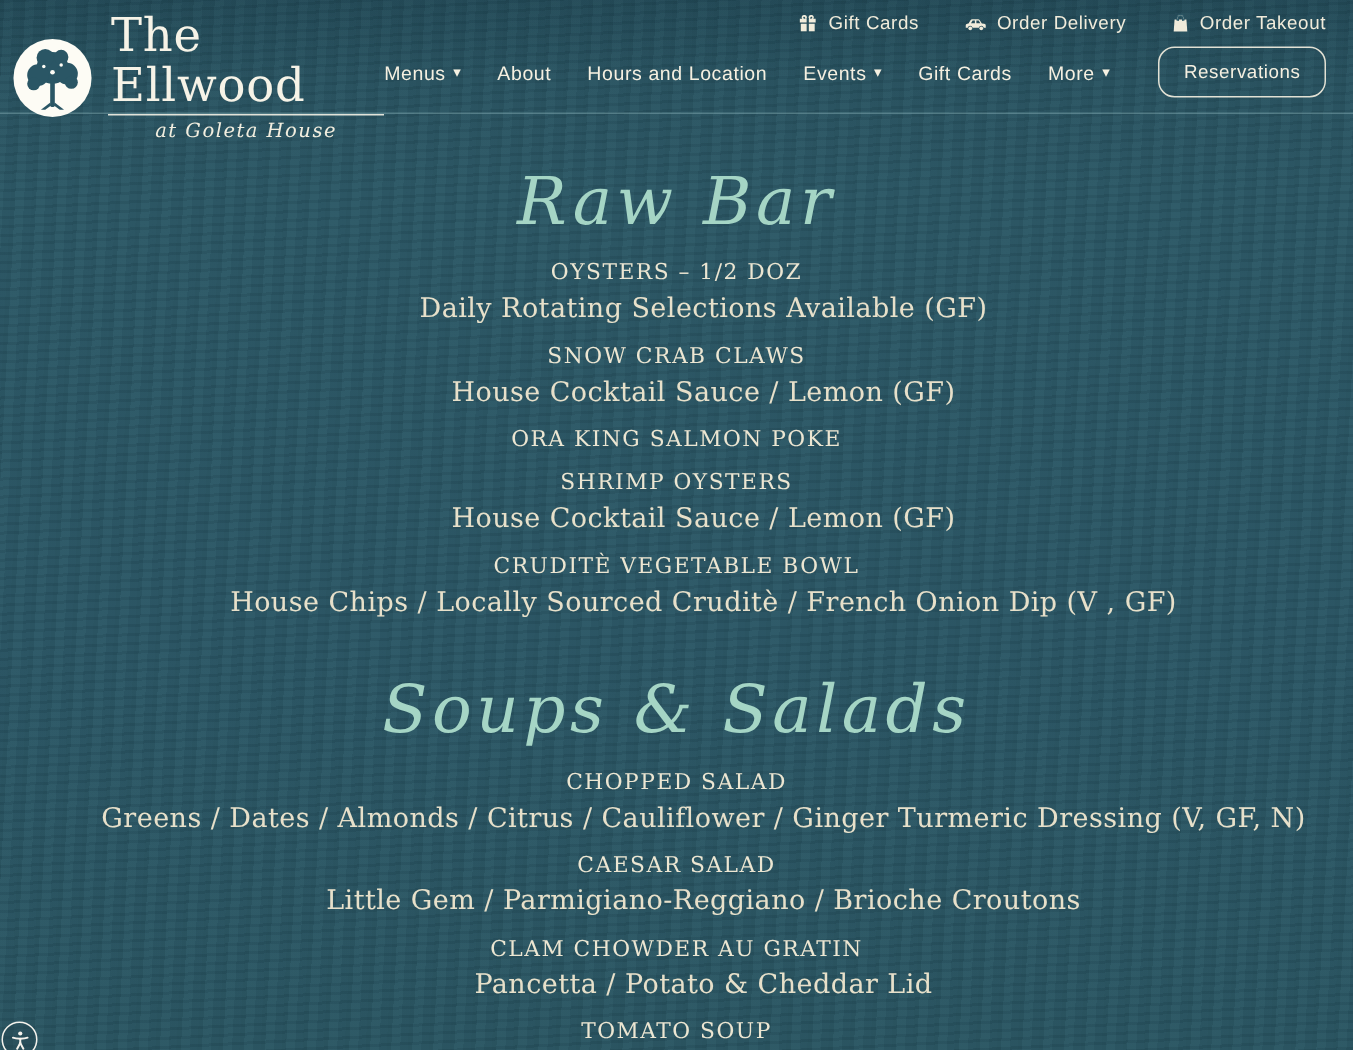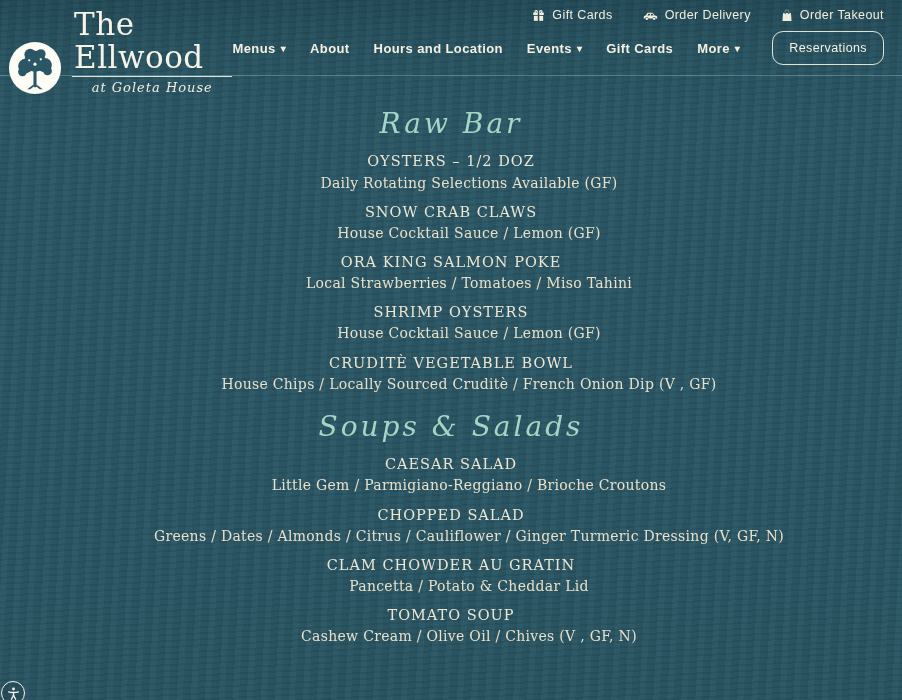--- a/index.html
+++ b/index.html
@@ -17,66 +17,66 @@
       linear-gradient(180deg,#26505e 0%, #2b5765 18%, #2a5665 60%, #295562 100%);
   }
   
   .site-header{
     position:relative;
     display:flex;justify-content:space-between;align-items:flex-start;
     height:75px;padding:0 18px 0 8px;
     border-bottom:1px solid rgba(160,205,210,0.38);
     background:linear-gradient(180deg, rgba(5,25,35,0.10), rgba(5,25,35,0) 70%);
   }
-  .logo{display:flex;align-items:flex-end;gap:10px;padding-top:8px;cursor:pointer;}
+  .logo{display:flex;align-items:center;gap:10px;padding-top:8px;cursor:pointer;}
   .logo-mark{flex:0 0 auto;display:block;}
   .logo-text{display:flex;flex-direction:column;align-items:center;}
   .logo-title{
     font-family:"DejaVu Serif", serif;font-weight:400;
     font-size:31px;line-height:1.05;color:#f6f3e7;letter-spacing:0.5px;
     padding:0 2px 3px 2px;border-bottom:1px solid rgba(246,243,231,0.9);
   }
   .logo-subtitle{
     font-family:"DejaVu Serif", serif;font-style:italic;
     font-size:13px;color:#f2eedf;margin-top:3px;letter-spacing:1px;
   }
   .header-right{display:flex;flex-direction:column;align-items:flex-end;gap:9px;padding-top:8px;}
   .utility-row{display:flex;align-items:center;gap:30px;font-size:12.5px;letter-spacing:0.4px;color:#f1ecdb;}
   .utility-item{display:flex;align-items:center;gap:7px;cursor:pointer;white-space:nowrap;}
   .utility-item svg{display:block;}
   .nav-row{display:flex;align-items:center;gap:24px;font-size:13px;letter-spacing:0.4px;color:#f5f0e1;}
-  .nav-item{display:flex;align-items:center;gap:5px;cursor:pointer;white-space:nowrap;font-weight:bold;}
+  .nav-item{display:flex;align-items:center;gap:5px;cursor:pointer;white-space:nowrap;}
   .chev{font-size:10px;line-height:1;transform:translateY(1px);}
   .reservations-btn{
     margin-left:8px;
     background:transparent;color:#f5f0e1;
     border:1px solid rgba(246,241,225,0.9);
     font-family:"Liberation Sans", sans-serif;
     font-size:12.5px;letter-spacing:0.4px;
     padding:9px 16px;border-radius:11px;cursor:pointer;
   }
   
   .menu-wrap{padding-top:12px;text-align:center;}
   .script-heading{
     font-family:"DejaVu Serif", serif;font-style:italic;font-weight:400;
-    font-size:28px;line-height:1.3;
+    font-size:44px;line-height:1.3;
     color:#a5d5c5;letter-spacing:3px;
     margin:18px 0 10px 0;
   }
-  section + section .script-heading{margin-top:16px;}
+  section + section .script-heading{margin-top:32px;}
   .menu-item{margin-bottom:11px;}
   .item-name{
     font-family:"DejaVu Serif", serif;
     font-size:14.5px;line-height:1.25;
     color:#ece6d2;letter-spacing:1px;
     margin-bottom:3px;
   }
   .item-desc{
     font-family:"DejaVu Serif", serif;
-    font-size:14px;line-height:1.3;
+    font-size:18px;line-height:1.3;
     color:#e7e0ca;letter-spacing:0.3px;margin-left:36px;
   }
   
   .a11y-btn{
     position:absolute;left:1px;bottom:-5px;
     width:24px;height:24px;border-radius:50%;
     background:rgba(34,66,78,0.35);
     border:1.5px solid #f4f2ec;
     display:flex;align-items:center;justify-content:center;
     padding:0;cursor:pointer;
@@ -182,40 +182,39 @@
           <div class="menu-item">
             <div class="item-name">OYSTERS – 1/2 DOZ</div>
             <div class="item-desc">Daily Rotating Selections Available (GF)</div>
           </div>
           <div class="menu-item">
             <div class="item-name">SNOW CRAB CLAWS</div>
             <div class="item-desc">House Cocktail Sauce / Lemon (GF)</div>
           </div>
           <div class="menu-item">
             <div class="item-name">ORA KING SALMON POKE</div>
-            <div class="item-desc">Local Strawberries / Tomatoes / Miso Tahini</div>
           </div>
           <div class="menu-item">
             <div class="item-name">SHRIMP OYSTERS</div>
             <div class="item-desc">House Cocktail Sauce / Lemon (GF)</div>
           </div>
           <div class="menu-item">
             <div class="item-name">CRUDITÈ VEGETABLE BOWL</div>
             <div class="item-desc">House Chips / Locally Sourced Cruditè / French Onion Dip (V , GF)</div>
           </div>
         </section>
         <section>
           <h2 class="script-heading">Soups &amp; Salads</h2>
           <div class="menu-item">
+            <div class="item-name">CHOPPED SALAD</div>
+            <div class="item-desc">Greens / Dates / Almonds / Citrus / Cauliflower / Ginger Turmeric Dressing (V, GF, N)</div>
+          </div>
+          <div class="menu-item">
             <div class="item-name">CAESAR SALAD</div>
             <div class="item-desc">Little Gem / Parmigiano-Reggiano / Brioche Croutons</div>
-          </div>
-          <div class="menu-item">
-            <div class="item-name">CHOPPED SALAD</div>
-            <div class="item-desc">Greens / Dates / Almonds / Citrus / Cauliflower / Ginger Turmeric Dressing (V, GF, N)</div>
           </div>
           <div class="menu-item">
             <div class="item-name">CLAM CHOWDER AU GRATIN</div>
             <div class="item-desc">Pancetta / Potato &amp; Cheddar Lid</div>
           </div>
           <div class="menu-item">
             <div class="item-name">TOMATO SOUP</div>
             <div class="item-desc">Cashew Cream / Olive Oil / Chives (V , GF, N)</div>
           </div>
         </section>

